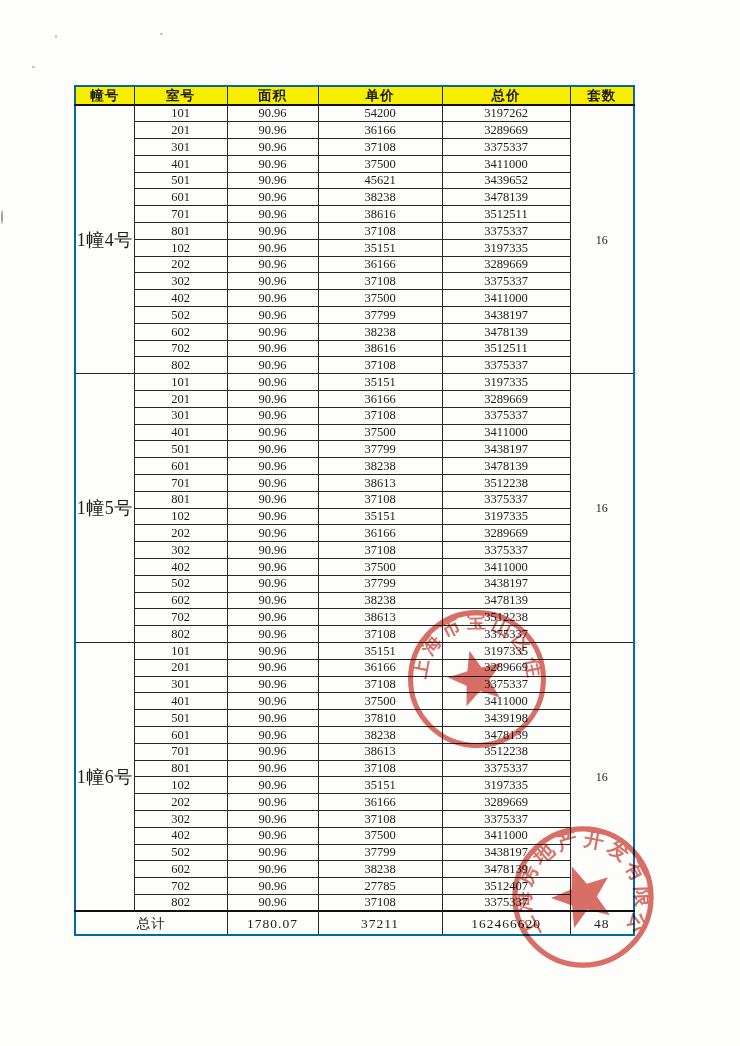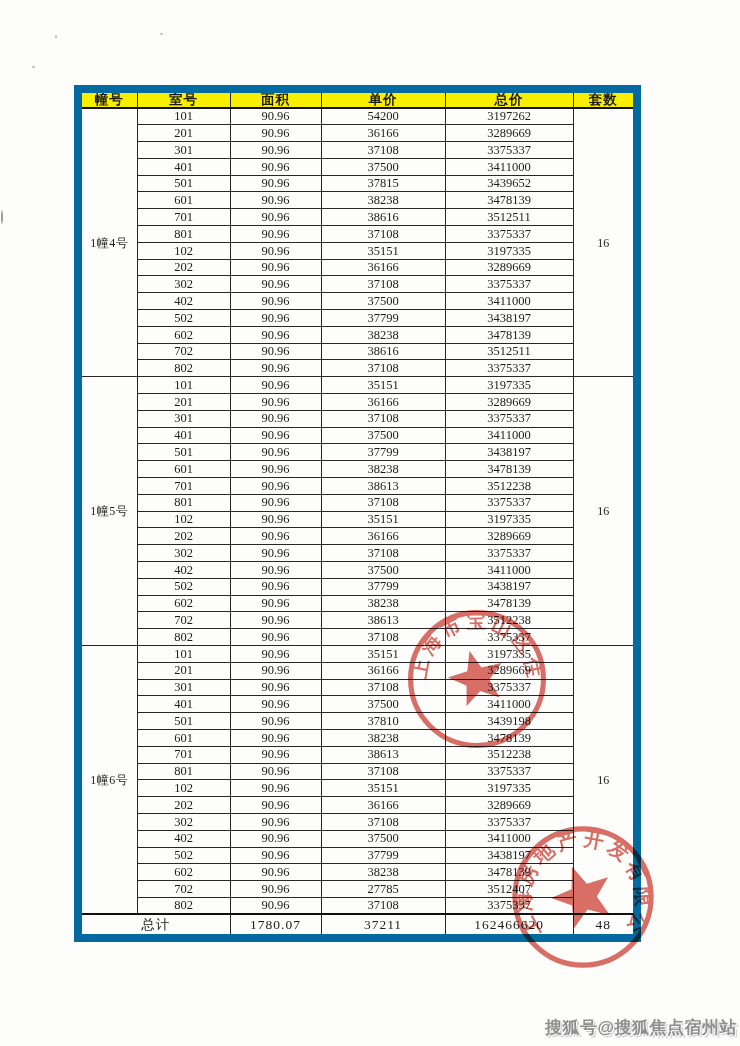--- a/index.html
+++ b/index.html
@@ -16,21 +16,21 @@
   .speck.s1{left:160px;top:33px;width:3px;height:2px;transform:rotate(40deg);}
   .speck.s2{left:55px;top:35px;width:2px;height:3px;}
   .speck.s3{left:32px;top:66px;width:3px;height:2px;}
   .speck.s4{left:1px;top:210px;width:2px;height:14px;background:#9c9c96;}
 
   table.price-table{
     position:absolute;left:74px;top:85px;
     width:559px;
     border-collapse:collapse;
     table-layout:fixed;
-    border:8px solid #0369a1;
+    border:2px solid #0369a1;
     padding-left:32px;
   }
   .price-table th,.price-table td{
     border:1px solid #272727;
     padding:0;
     text-align:center;
     vertical-align:middle;
     font-size:12.5px;
     color:#1c1c1c;
     line-height:1;
@@ -39,21 +39,21 @@
   }
   .price-table thead tr{height:19px;}
   .price-table thead th{
     background:#f8ee00;
     font-size:13.5px;
     font-weight:700;
     border-bottom:2px solid #111;
     letter-spacing:1px;
   }
   .price-table tbody tr{height:16.8px;}
-  .price-table td.building{font-size:12px;letter-spacing:.5px;border-right:1px solid #272727;}
+  .price-table td.building{font-size:18px;letter-spacing:.5px;border-right:1px solid #272727;}
   .price-table td.units{font-size:12px;}
   .price-table tr.total-row{height:24px;}
   .price-table tr.total-row td{
     font-size:13.5px;
     border-top:2px solid #111;
     letter-spacing:1px;
   }
 
   .stamp{
     position:absolute;
@@ -127,21 +127,21 @@
         </tr>
         <tr>
           <td>401</td>
           <td>90.96</td>
           <td>37500</td>
           <td>3411000</td>
         </tr>
         <tr>
           <td>501</td>
           <td>90.96</td>
-          <td>37815</td>
+          <td>45621</td>
           <td>3439652</td>
         </tr>
         <tr>
           <td>601</td>
           <td>90.96</td>
           <td>38238</td>
           <td>3478139</td>
         </tr>
         <tr>
           <td>701</td>
@@ -428,14 +428,13 @@
       <polygon points="100,56 111,85 141,86.5 117.8,105.8 125.8,135.6 100,118 74.2,135.6 82.2,105.8 59,86.5 89,85" fill="#d0473c"></polygon>
     </g>
     <defs>
         <path id="arc2" d="M 44,148 A 72,72 0 1 1 156,148" fill="none"></path>
       </defs>
     <text font-size="27" fill="#d0473c" font-weight="700">
       <textPath href="#arc2" startOffset="0" textLength="350" lengthAdjust="spacing">上海房地产开发有限公司</textPath>
     </text>
   </svg>
 
-  <div class="watermark">搜狐号@搜狐焦点宿州站</div>
 </div>
 
 </body></html>

